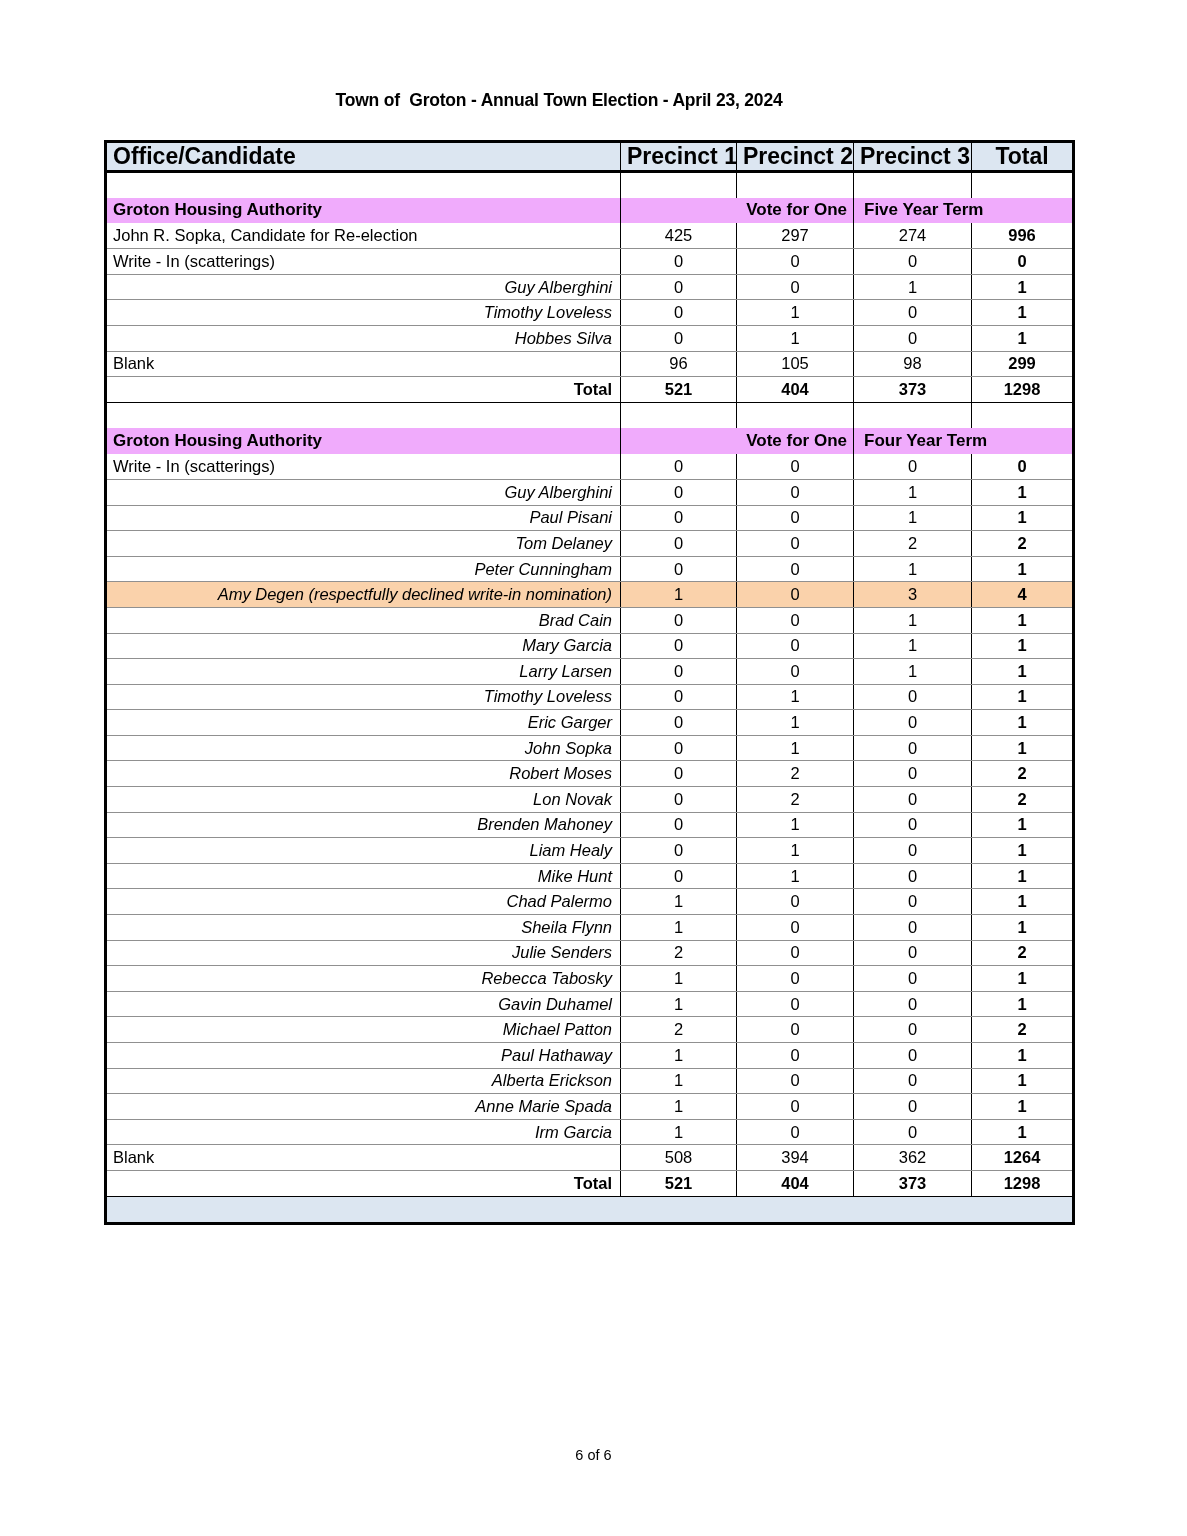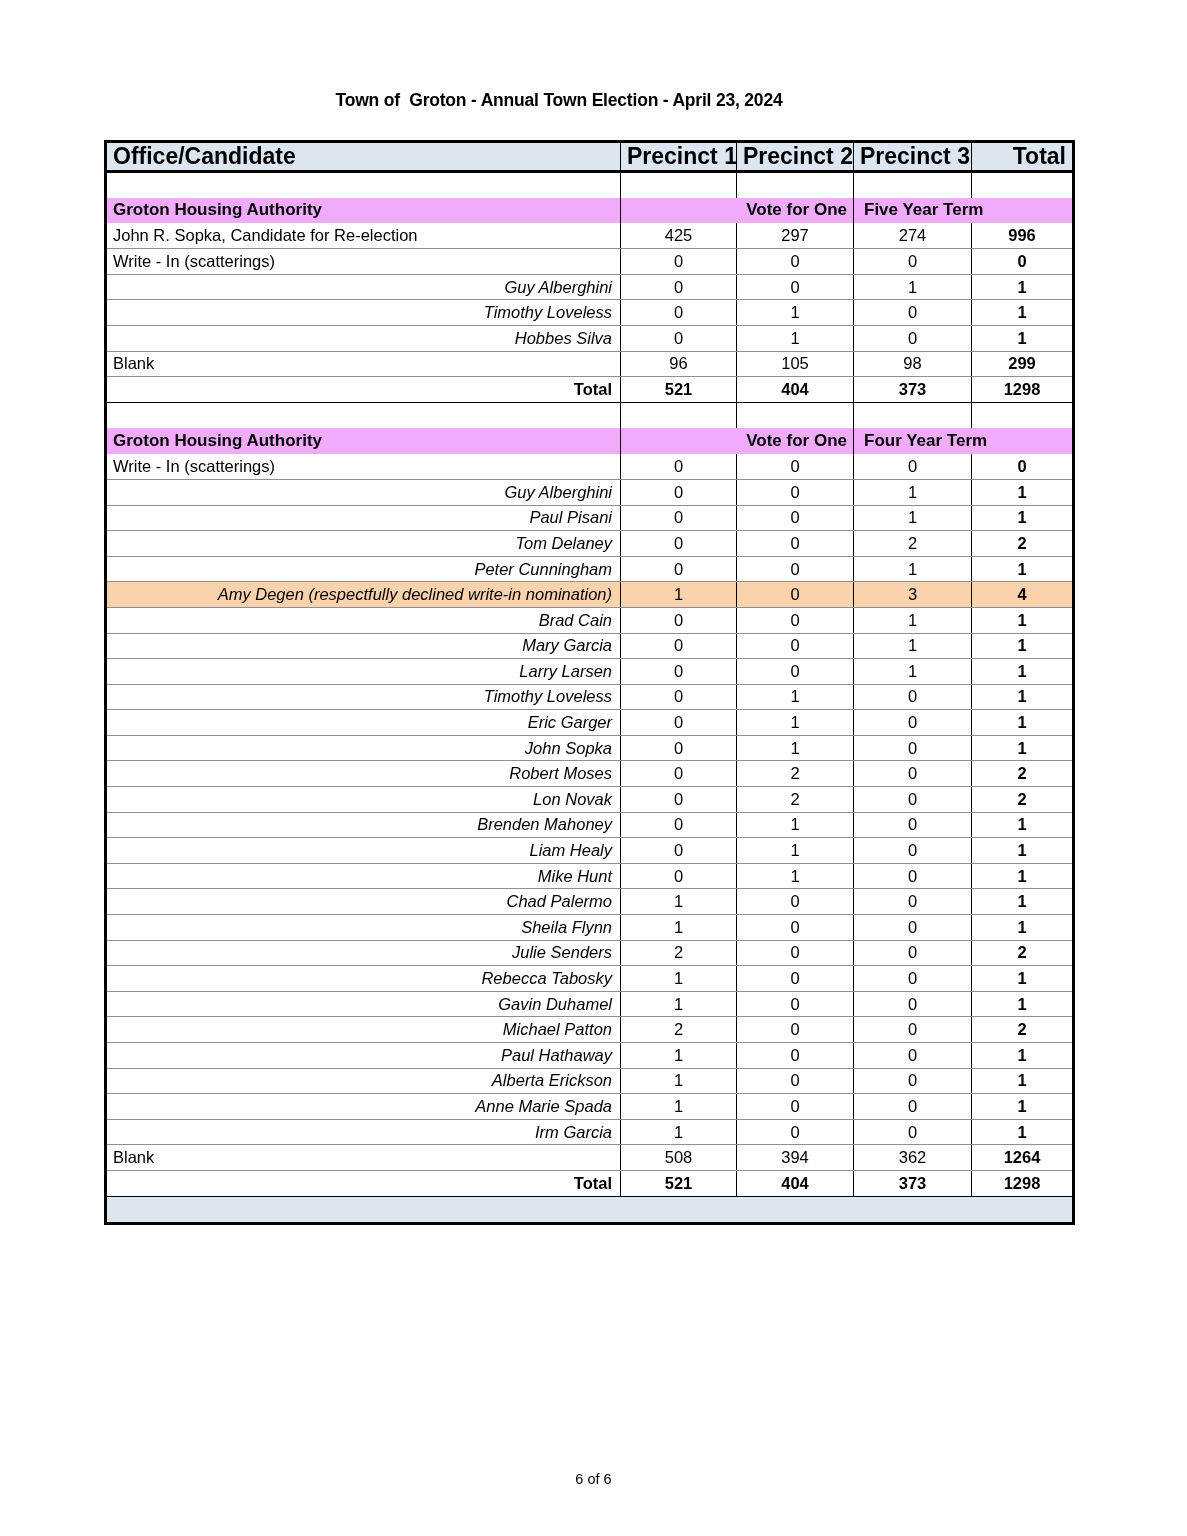--- a/index.html
+++ b/index.html
@@ -75,21 +75,21 @@
 
   
   tr.hdr td {
     background: #dce6f1;
     font-weight: bold;
     font-size: 23px;
     border-bottom: 3px solid #000;
     height: 27px;
   }
   tr.hdr td.name { text-align: left; }
-  tr.hdr td.num  { text-align: right; }
+  tr.hdr td.num  { text-align: center; }
 
   
   tr.spacer td { height: 26px; background: #fff; border-bottom: none; }
 
   
   tr.section td {
     background: #f0abfc;
     font-weight: bold;
     font-size: 17px;
     border-bottom: none;
@@ -126,21 +126,20 @@
     border: none;
   }
 
   .page-footer {
     position: absolute;
     top: 1447px;
     left: 0;
     width: 1187px;
     text-align: center;
     font-size: 14.5px;
-    margin-top: 24px;
   }
 </style>
 </head>
 <body>
 
 <div class="page">
 
   <div class="doc-title">Town of  Groton - Annual Town Election - April 23, 2024</div>
 
   <div class="table-wrap">

